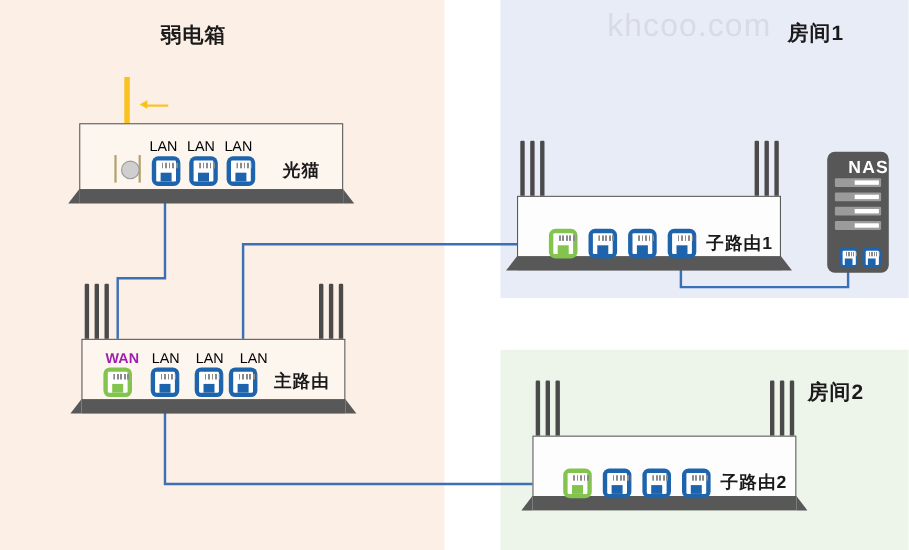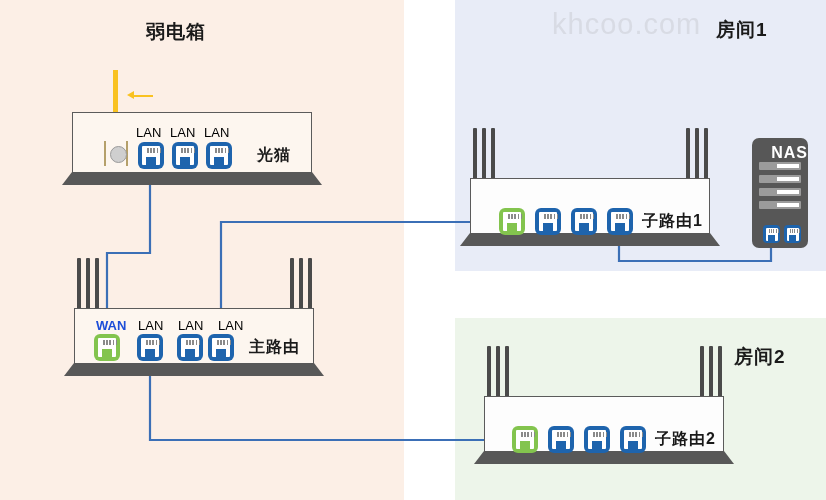--- a/index.html
+++ b/index.html
@@ -83,21 +83,21 @@
   .port.small .jack{left:2.5px;top:2.5px;width:12px;height:13px;}
   .port.small .jack:after{left:2.5px;top:7px;width:7px;height:6px;}
   .port.small .pins{left:3.5px;top:1.5px;width:10px;height:3.5px;
     background:repeating-linear-gradient(to right,#8a8a8a 0 1.1px,transparent 1.1px 2.2px);}
 
   
   .port-lab{
     position:absolute;font-size:13px;color:#000000;
     font-family:"Liberation Sans",sans-serif;white-space:nowrap;
   }
-  .port-lab.bold{font-weight:bold;color:#1d4ed8;}
+  .port-lab.bold{font-weight:bold;color:#a21caf;}
 
   
   .dev-name{
     position:absolute;font-size:16px;font-weight:bold;color:#1a1a1a;
     white-space:nowrap;letter-spacing:1px;
   }
 
   
   #fiber-port{
     position:absolute;left:104px;top:141px;width:24px;height:25px;

